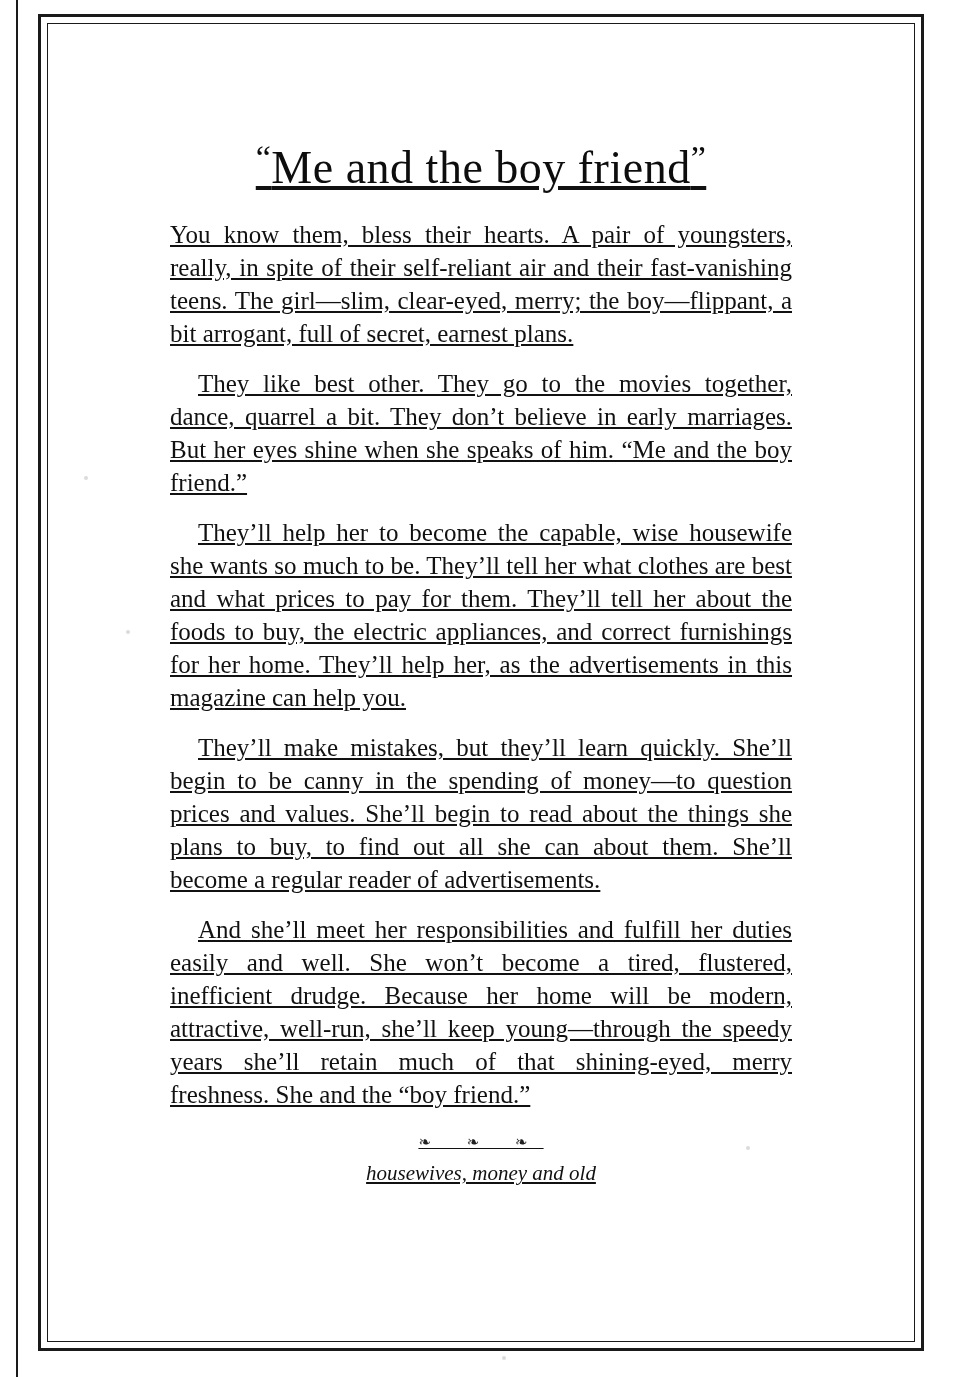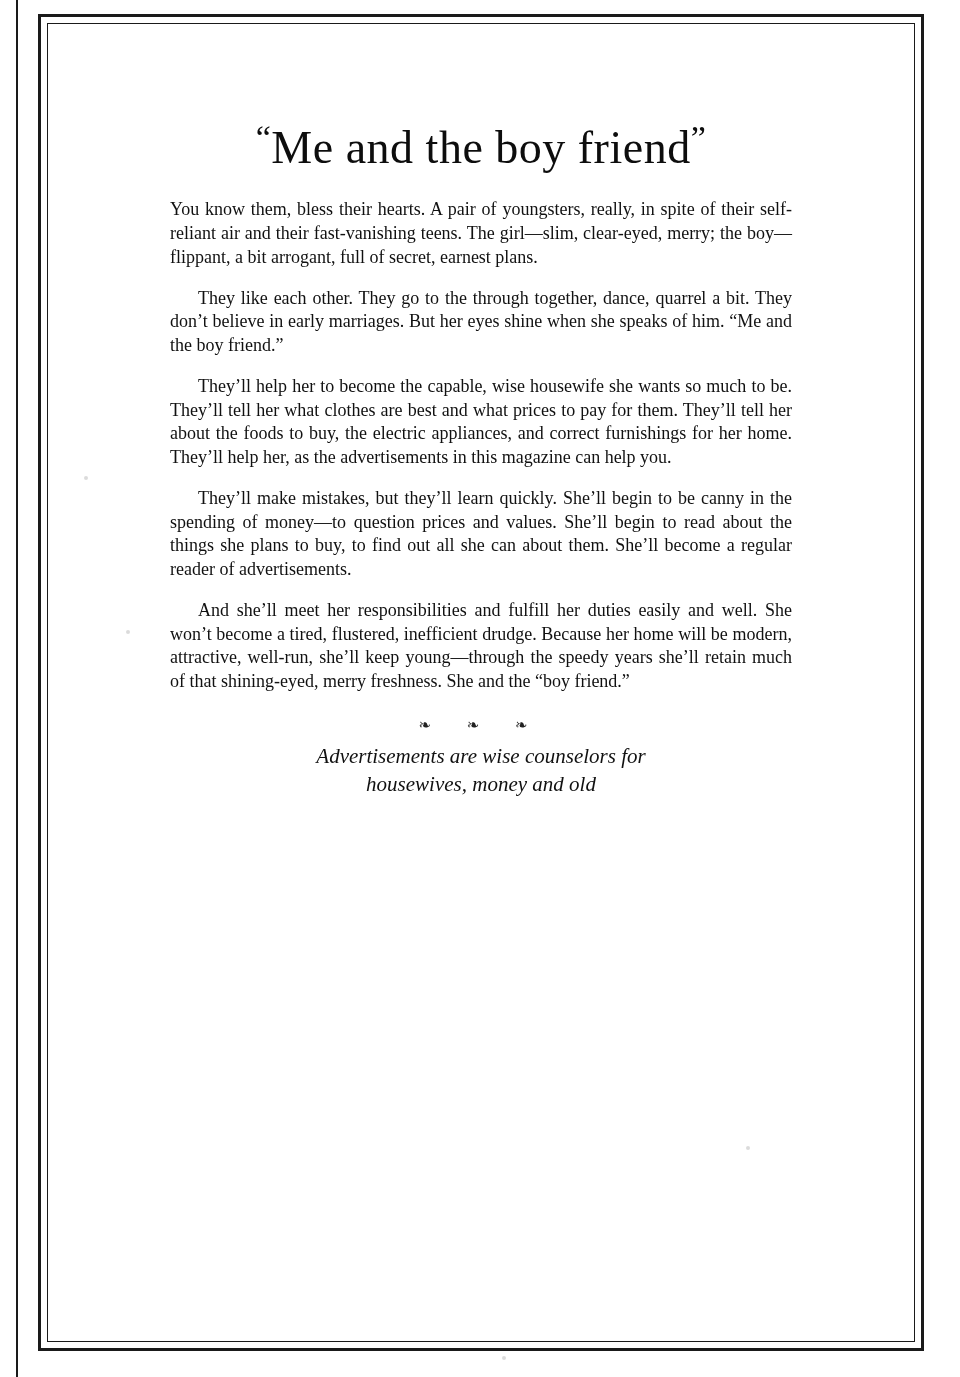--- a/index.html
+++ b/index.html
@@ -48,43 +48,44 @@
     top: 6px;
     right: 6px;
     bottom: 6px;
     border: 1px solid #1a1a1a;
     box-sizing: border-box;
   }
 
   .content {
     position: absolute;
     left: 170px;
-    top: 120px;
+    top: 140px;
     width: 622px;
+    text-decoration: underline;
   }
 
   .headline {
     font-family: "Liberation Serif", serif;
     font-size: 46px;
     line-height: 1.05;
     font-weight: 400;
     letter-spacing: 0.5px;
     margin: 0 0 26px 0;
     color: #0d0d0d;
     text-align: center;
     white-space: nowrap;
   }
   .headline .quote {
     font-size: 34px;
     vertical-align: 14px;
   }
 
   .body-copy p {
     margin: 0 0 17px 0;
-    font-size: 18px;
+    font-size: 25px;
     line-height: 1.32;
     text-align: justify;
     text-justify: inter-word;
     color: #111111;
     hyphens: none;
   }
   .body-copy p.first {
     text-indent: 0;
   }
   .body-copy p.indented {
@@ -135,27 +136,26 @@
   <div class="speckle" style="left:126px; top:630px; width:4px; height:4px;"></div>
   <div class="speckle" style="left:746px; top:1146px; width:4px; height:4px;"></div>
   <div class="speckle" style="left:502px; top:1356px; width:4px; height:4px;"></div>
 
   <div class="content">
 
     <h1 class="headline"><span class="quote">“</span><span>Me and the boy friend</span><span class="quote">”</span></h1>
 
     <div class="body-copy">
       <p class="first">You know them, bless their hearts. A pair of youngsters, really, in spite of their self-reliant air and their fast-vanishing teens.   The girl—slim, clear-eyed, merry; the boy—flippant, a bit arrogant, full of secret, earnest plans.</p>
-      <p class="indented">They like each other. They go to the through together, dance, quarrel a bit. They don’t believe in early marriages. But her eyes shine when she speaks of him. “Me and the boy friend.”</p>
+      <p class="indented">They like best other. They go to the movies together, dance, quarrel a bit. They don’t believe in early marriages. But her eyes shine when she speaks of him. “Me and the boy friend.”</p>
       <p class="indented">They’ll help her to become the capable, wise housewife she wants so much to be. They’ll tell her what clothes are best and what prices to pay for them. They’ll tell her about the foods to buy, the electric appliances, and correct furnishings for her home. They’ll help her, as the advertisements in this magazine can help you.</p>
       <p class="indented">They’ll make mistakes, but they’ll learn quickly. She’ll begin to be canny in the spending of money—to question prices and values. She’ll begin to read about the things she plans to buy, to find out all she can about them. She’ll become a regular reader of advertisements.</p>
       <p class="indented">And she’ll meet her responsibilities and fulfill her duties easily and well. She won’t become a tired, flustered, inefficient drudge. Because her home will be modern, attractive, well-run, she’ll keep young—through the speedy years she’ll retain much of that shining-eyed, merry freshness. She and the “boy friend.”</p>
     </div>
 
     <div class="ornament">❧ ❧ ❧</div>
 
     <div class="tagline">
-      <span class="line">Advertisements are wise counselors for</span>
       <span class="line">housewives, money and old</span>
     </div>
 
   </div>
 </div>
 
 </body></html>

